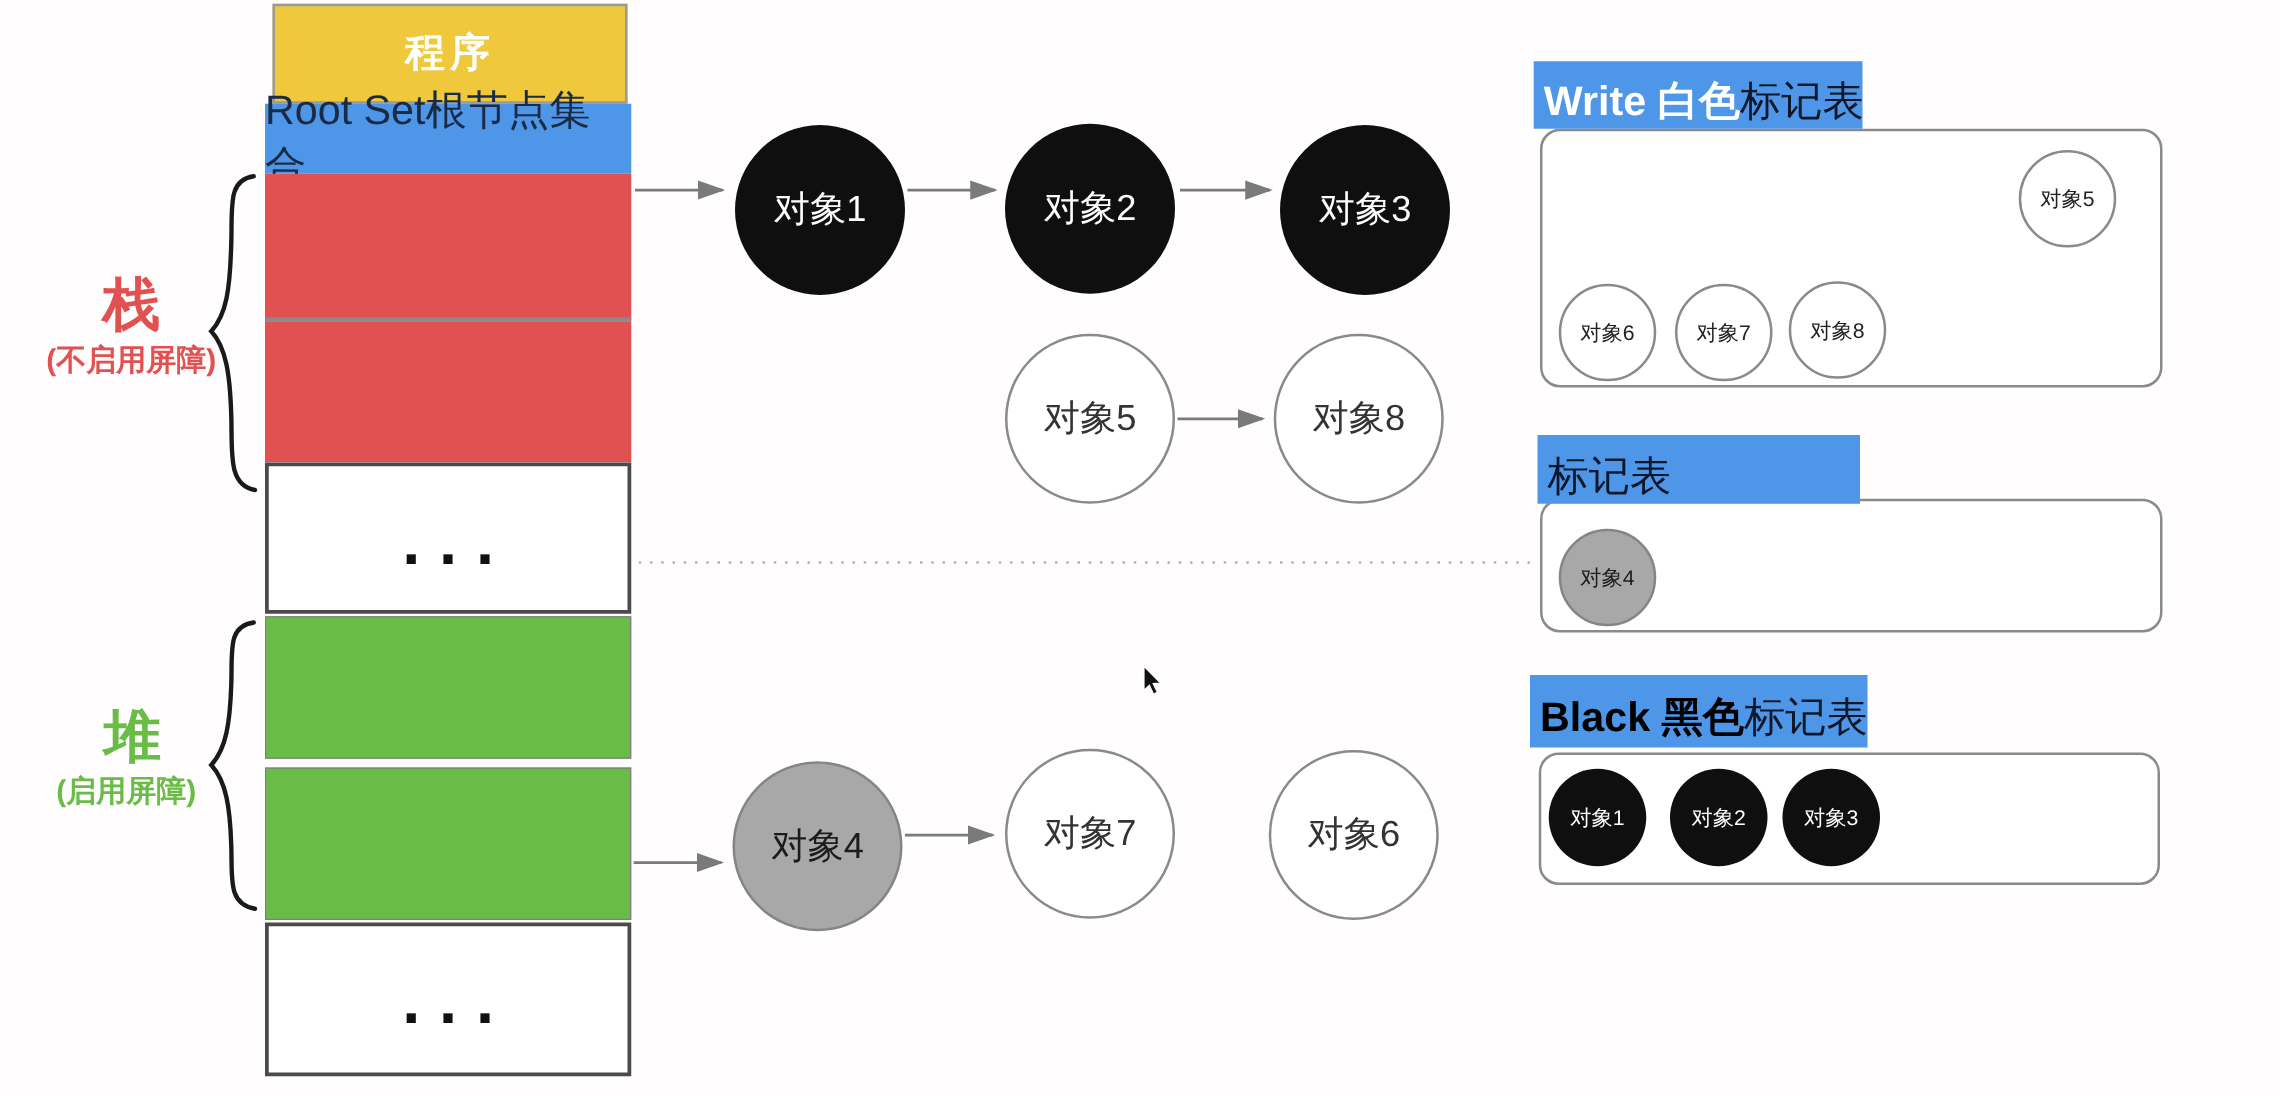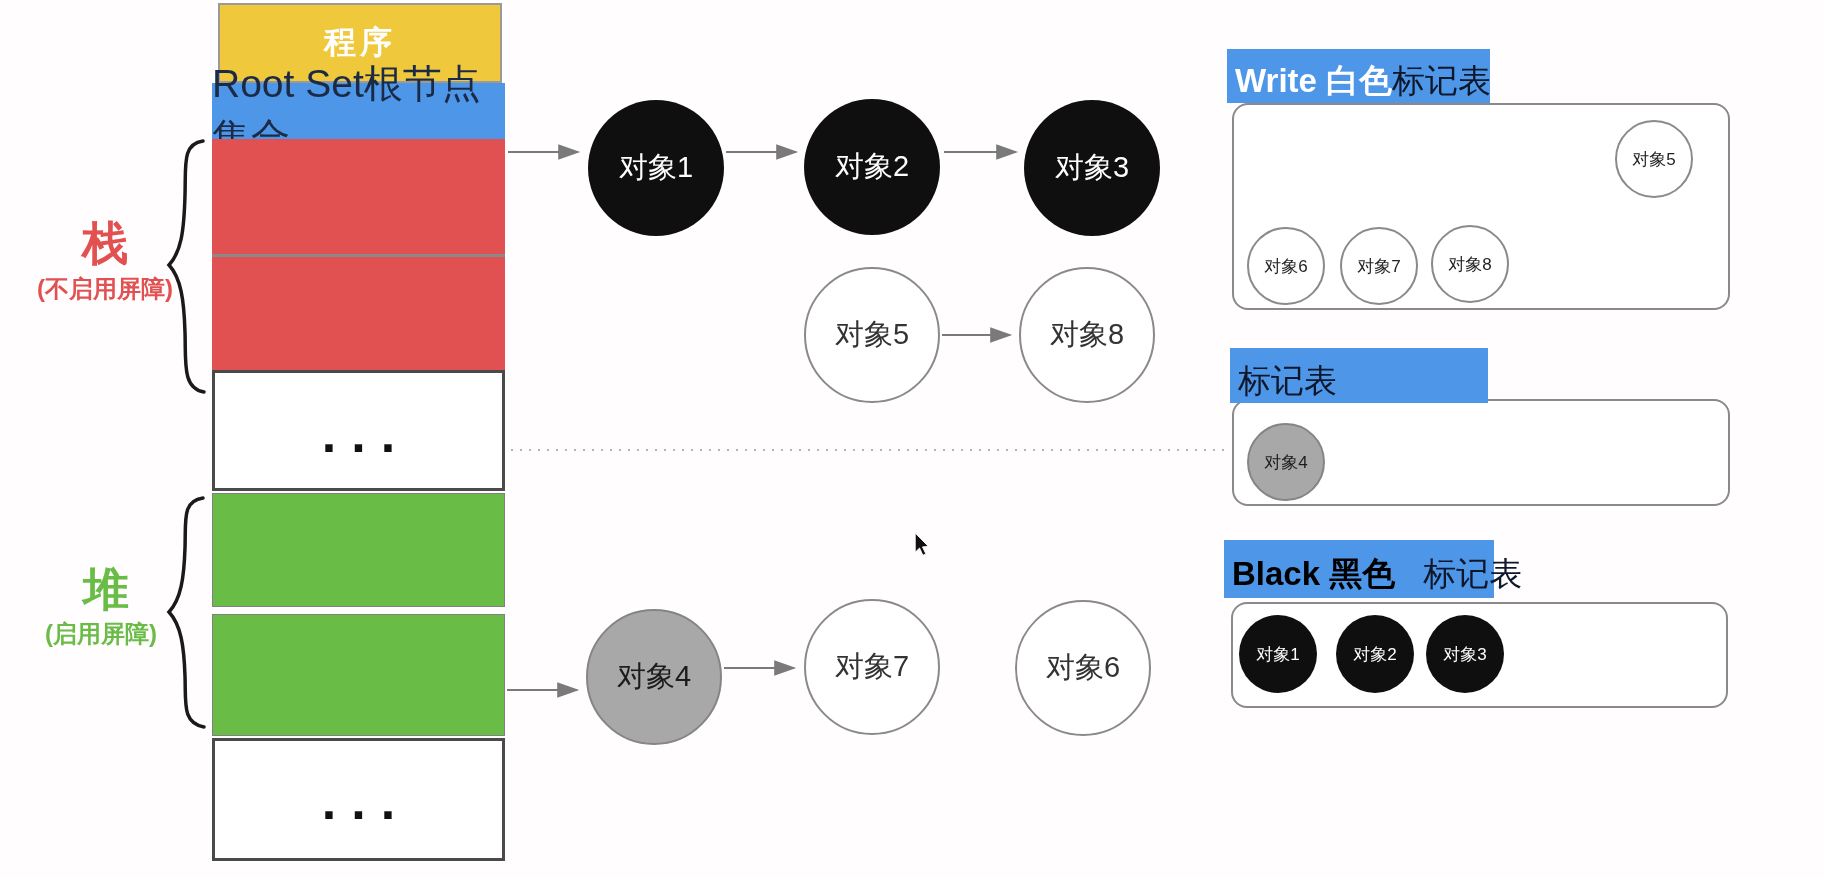--- a/index.html
+++ b/index.html
@@ -9,21 +9,21 @@
   html,body{margin:0;padding:0;}
   body{font-family:"Liberation Sans","DejaVu Sans",sans-serif;background:#ffffff;}
   .canvas{position:relative;width:1824px;height:877px;background:#fffdfd;overflow:hidden;}
   .canvas *{box-sizing:border-box;}
 
   
   .cell{position:absolute;display:flex;align-items:center;justify-content:center;}
   .cell.program{left:218px;top:3px;width:284px;height:80px;background:var(--yellow);
     border:2px solid #9a9a9a;color:#fff;font-size:32px;font-weight:600;letter-spacing:4px;}
   .cell.rootset{left:212px;top:83px;width:293px;height:56px;background:var(--blue);
-    color:#1b2b45;font-size:39px;}
+    color:#1b2b45;font-size:33px;}
   .cell.red1{left:212px;top:139px;width:293px;height:118px;background:var(--red);
     border-bottom:3px solid #8a8a8a;}
   .cell.red2{left:212px;top:257px;width:293px;height:113px;background:var(--red);}
   .cell.white1{left:212px;top:370px;width:293px;height:121px;background:#fff;border:3px solid #4a4a4a;}
   .cell.green1{left:212px;top:493px;width:293px;height:114px;background:var(--green);border:1px solid #808080;}
   .cell.green2{left:212px;top:614px;width:293px;height:122px;background:var(--green);border:1px solid #808080;}
   .cell.white2{left:212px;top:738px;width:293px;height:123px;background:#fff;border:3px solid #4a4a4a;}
 
   .ellipsis{position:absolute;left:212px;width:293px;text-align:center;color:#111;
     font-size:52px;font-weight:bold;letter-spacing:15px;text-indent:15px;line-height:1;}
@@ -50,21 +50,21 @@
   .tbox.grey-table{left:1232px;top:399px;width:498px;height:107px;}
   .tbox.black-table{left:1231px;top:602px;width:497px;height:106px;}
 
   .thead{position:absolute;background:var(--blue);display:flex;align-items:center;
     padding:11px 10px 0 8px;font-size:33px;white-space:nowrap;z-index:4;}
   .thead .strong{font-weight:bold;}
   .thead.white-head{left:1227px;top:49px;width:263px;height:54px;}
   .thead.white-head .strong{color:#fff;}
   .thead.grey-head{left:1230px;top:348px;width:258px;height:55px;}
   .thead.grey-head .strong{color:var(--grey_title);}
-  .thead.black-head{left:1224px;top:540px;width:270px;height:58px;gap:28px;}
+  .thead.black-head{left:1224px;top:540px;width:270px;height:58px;}
   .thead.black-head .strong{color:#000;}
   .thead .rest{color:#0f172a;font-weight:normal;}
 
   .snode{position:absolute;width:78px;height:78px;border-radius:50%;
     display:flex;align-items:center;justify-content:center;font-size:17px;z-index:5;}
   .snode.whitec{background:#fff;border:2px solid #8a8a8a;color:#222;}
   .snode.greyc{background:var(--grey);border:2px solid #858585;color:#1c1c1c;}
   .snode.blackc{background:var(--black);color:#fdfdfd;}
 
   svg.overlay{position:absolute;left:0;top:0;z-index:2;}

